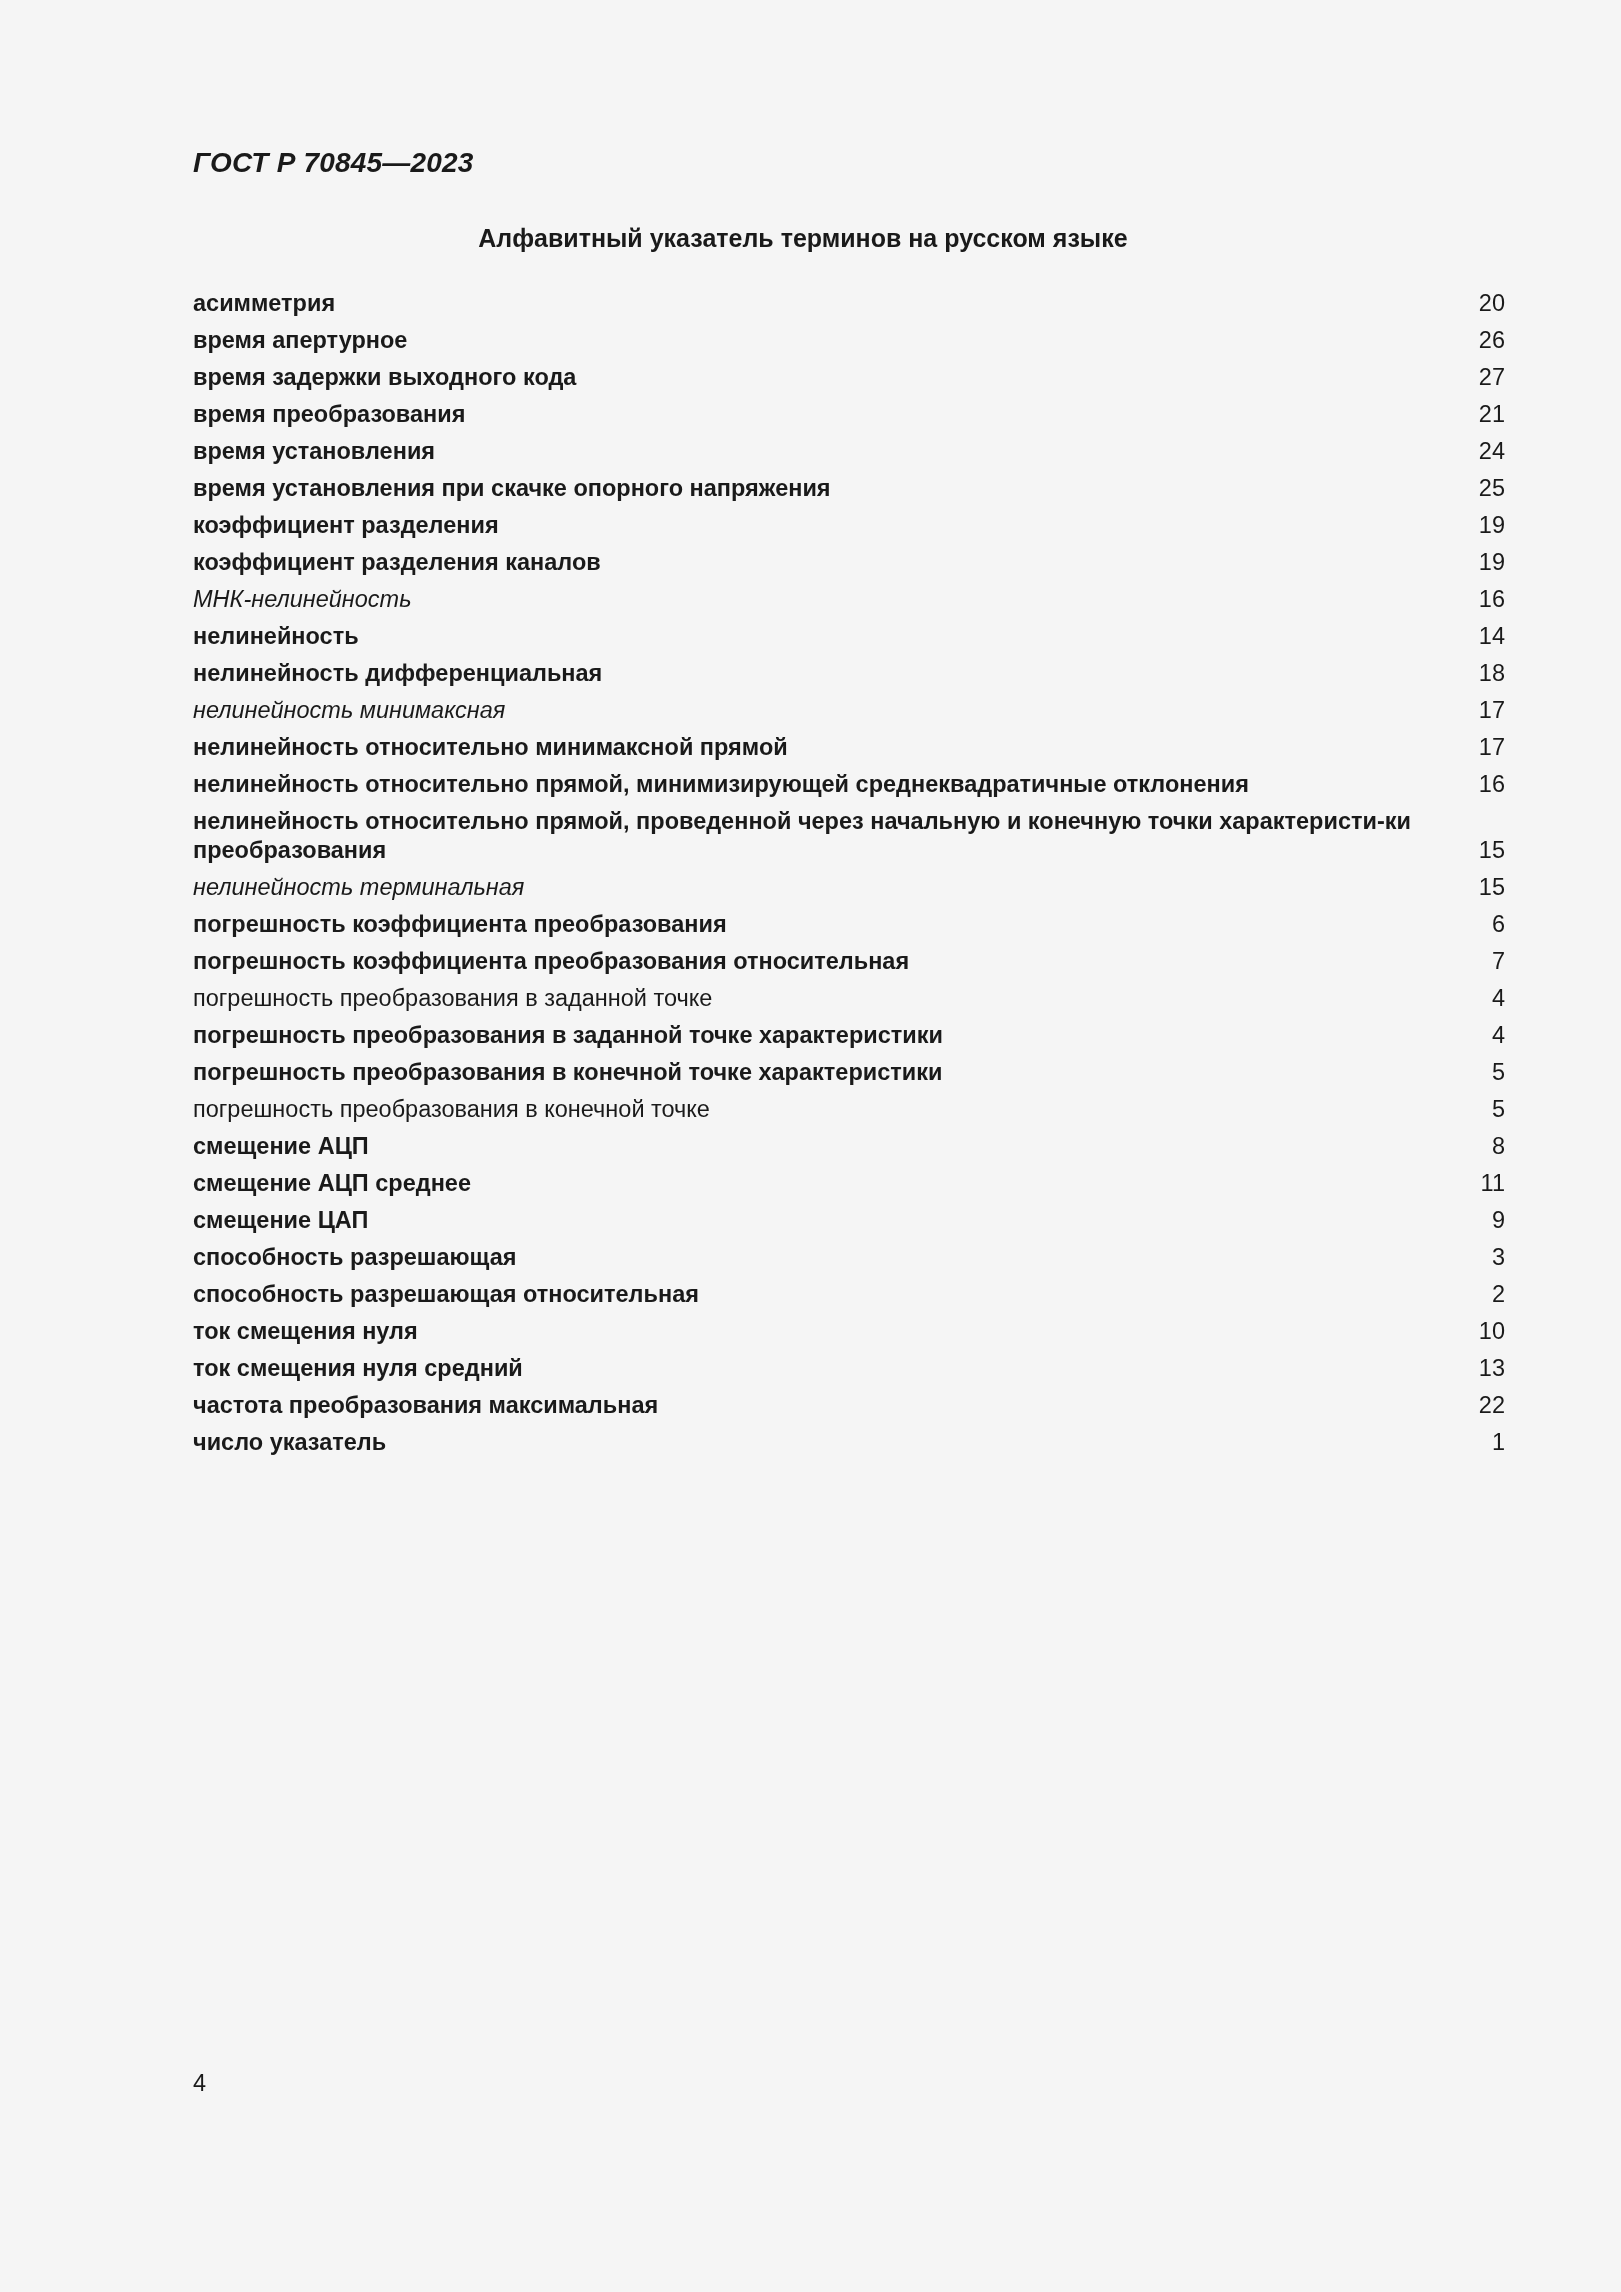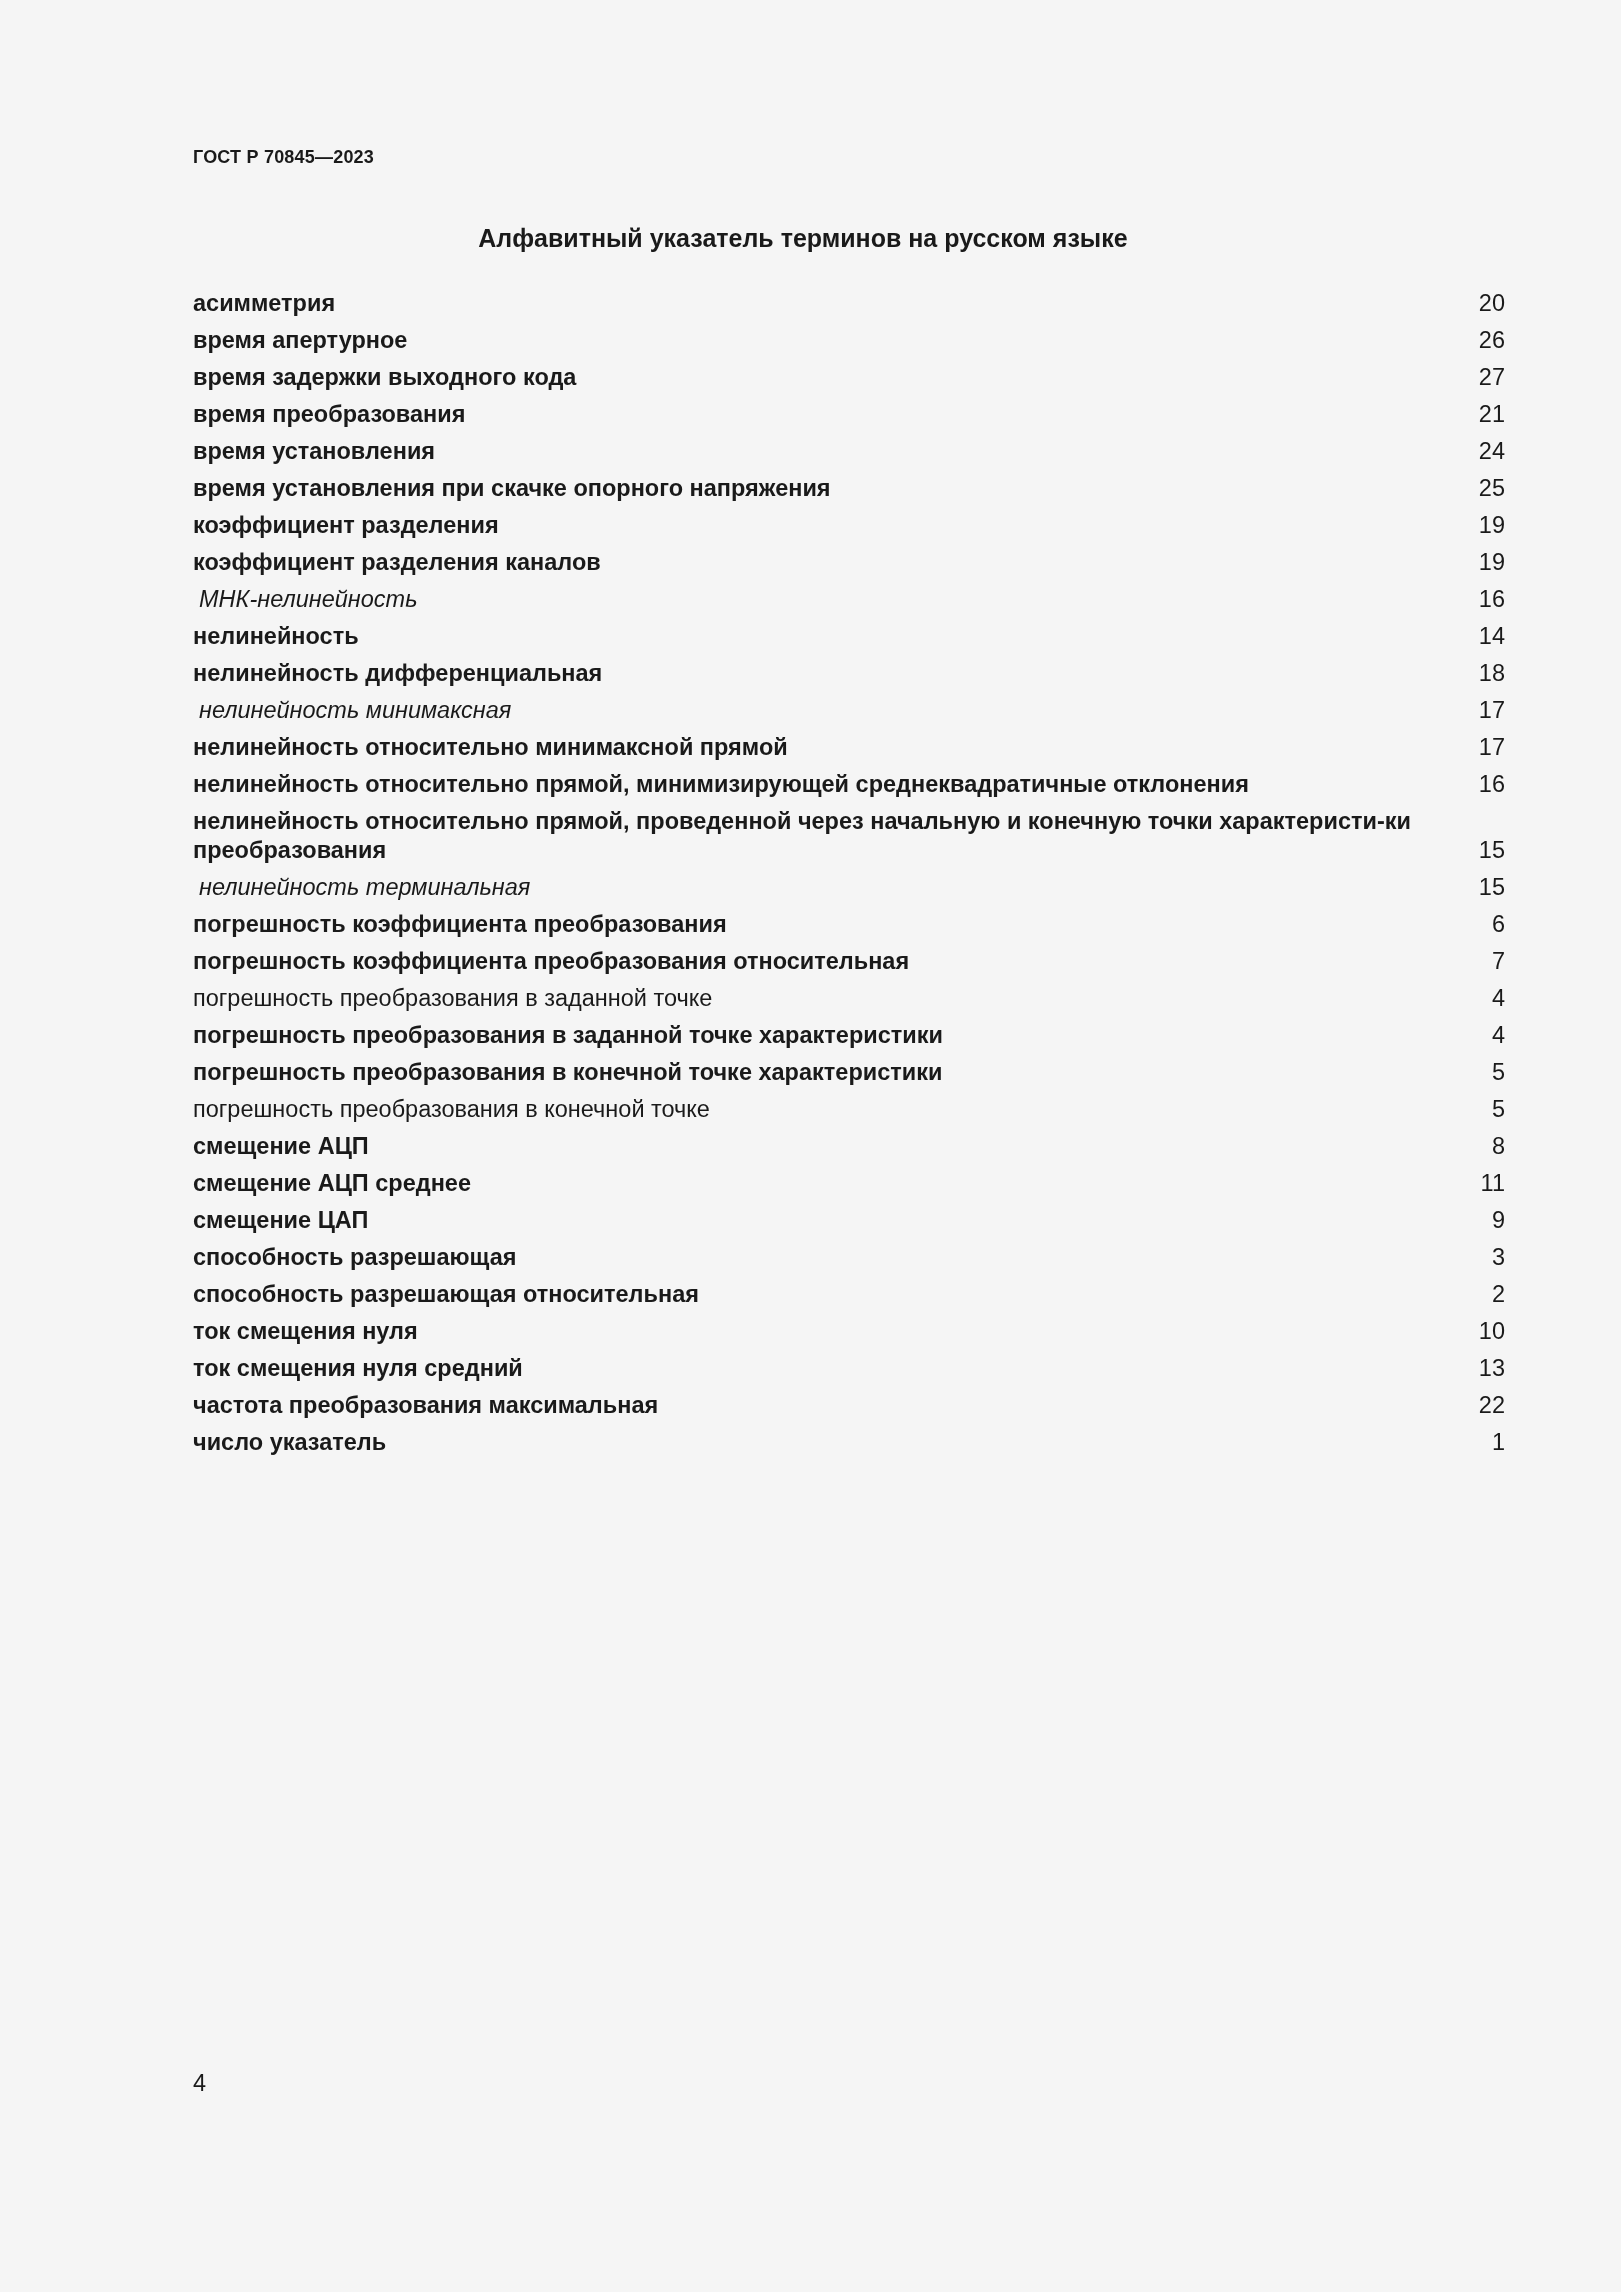--- a/index.html
+++ b/index.html
@@ -12,23 +12,24 @@
     height: 2293px;
     position: relative;
     font-family: "Liberation Sans", sans-serif;
     color: #1a1a1a;
     overflow: hidden;
   }
   .doc-code {
     position: absolute;
     left: 193px;
     top: 147px;
-    font-size: 18px;
+    font-size: 28px;
     font-weight: bold;
     letter-spacing: 0.2px;
+    font-style: italic;
   }
   .index-title {
     position: absolute;
     left: 0;
     width: 1596px;
     top: 224px;
     text-align: center;
     font-size: 25px;
     font-weight: bold;
     padding-left: 9.8px;
@@ -53,21 +54,21 @@
   .index-row.multi .term {
     line-height: 29px;
     padding-top: 3.9px;
     padding-bottom: 3.9px;
   }
   .term {
     flex: 1 1 auto;
     padding-right: 49px;
   }
   .term.bold { font-weight: bold; }
-  .term.italic { font-style: italic; font-weight: normal; margin-left: 6px; }
+  .term.italic { font-style: italic; font-weight: normal; }
   .term.regular { font-weight: normal; }
   .page-ref {
     flex: 0 0 auto;
     text-align: right;
     font-weight: normal;
     min-width: 39px;
   }
   .index-row.multi .page-ref {
     line-height: 29px;
     padding-bottom: 3.9px;

